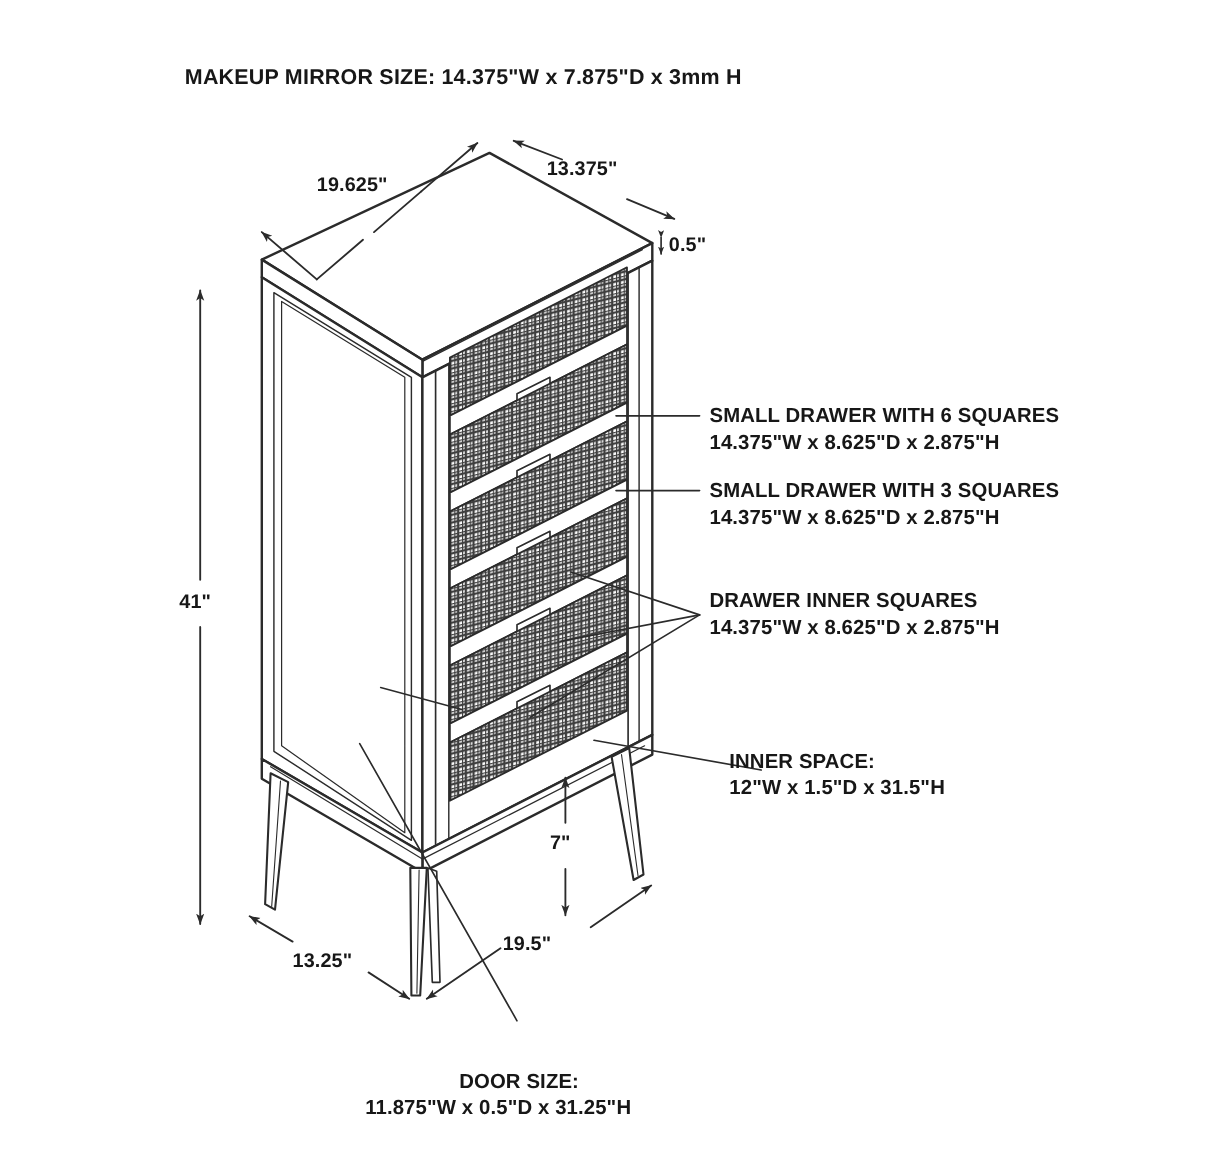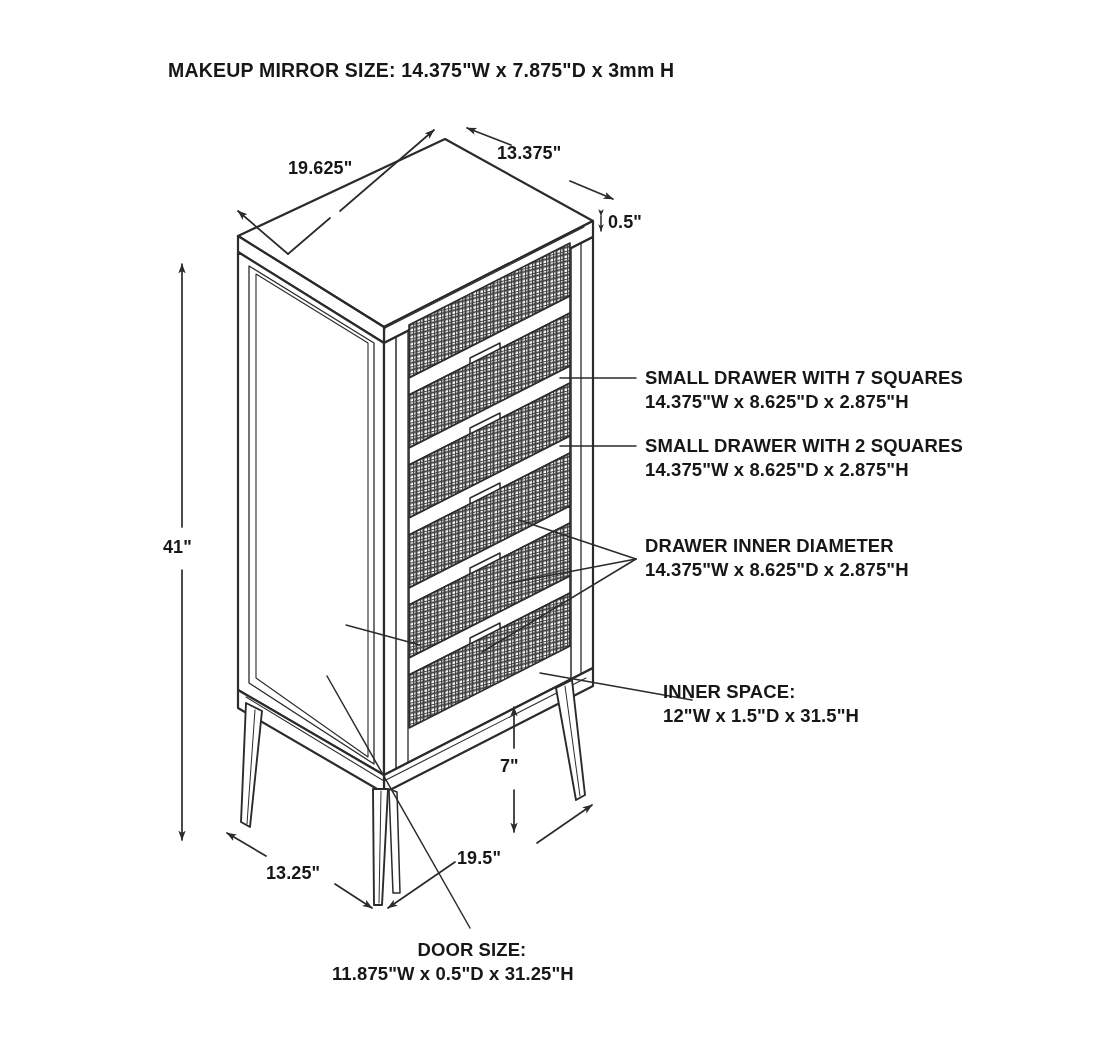--- a/index.html
+++ b/index.html
@@ -36,21 +36,21 @@
   .c-drawer9{left:645px;top:366px;}
   .c-drawer6{left:645px;top:434px;}
   .c-inner-dia{left:645px;top:534px;}
   .c-inner-space{left:663px;top:680px;}
   .c-door{left:332px;top:938px;}
 
   .callout .l1{display:block;}
   .callout .l2{display:block;}
   .c-inner-space .l1{display:block;text-align:left;}
   .c-inner-space .l2{display:block;}
-  .c-door .l1{display:block;text-align:center;padding-left:38px;}
+  .c-door .l1{display:block;text-align:center;padding-left:38px;margin-top:33px;}
   .c-door .l2{display:block;}
 </style>
 </head>
 <body>
 
 <div class="diagram-root">
 
   <svg class="canvas" viewBox="0 0 1100 1050">
     <defs>
 
@@ -241,31 +241,31 @@
 
   <div class="txt dim dim-height">41"</div>
 
   <div class="txt dim dim-leg">7"</div>
 
   <div class="txt dim dim-depth-bot">13.25"</div>
 
   <div class="txt dim dim-width-bot">19.5"</div>
 
   <div class="txt callout c-drawer9">
-    <span class="l1">SMALL DRAWER WITH 7 SQUARES</span>
+    <span class="l1">SMALL DRAWER WITH 6 SQUARES</span>
     <span class="l2">14.375"W x 8.625"D x 2.875"H</span>
   </div>
 
   <div class="txt callout c-drawer6">
-    <span class="l1">SMALL DRAWER WITH 2 SQUARES</span>
+    <span class="l1">SMALL DRAWER WITH 3 SQUARES</span>
     <span class="l2">14.375"W x 8.625"D x 2.875"H</span>
   </div>
 
   <div class="txt callout c-inner-dia">
-    <span class="l1">DRAWER INNER DIAMETER</span>
+    <span class="l1">DRAWER INNER SQUARES</span>
     <span class="l2">14.375"W x 8.625"D x 2.875"H</span>
   </div>
 
   <div class="txt callout c-inner-space">
     <span class="l1">INNER SPACE:</span>
     <span class="l2">12"W x 1.5"D x 31.5"H</span>
   </div>
 
   <div class="txt callout c-door">
     <span class="l1">DOOR SIZE:</span>

